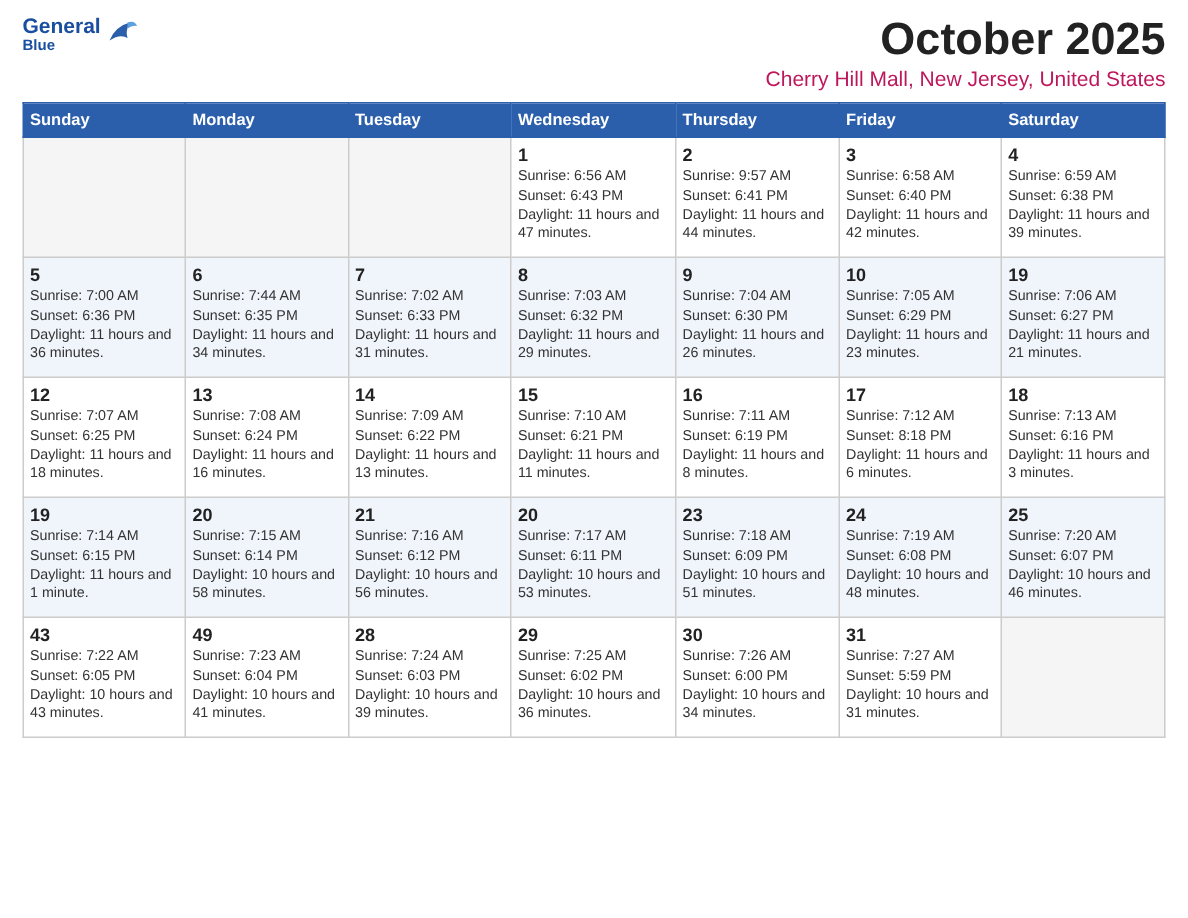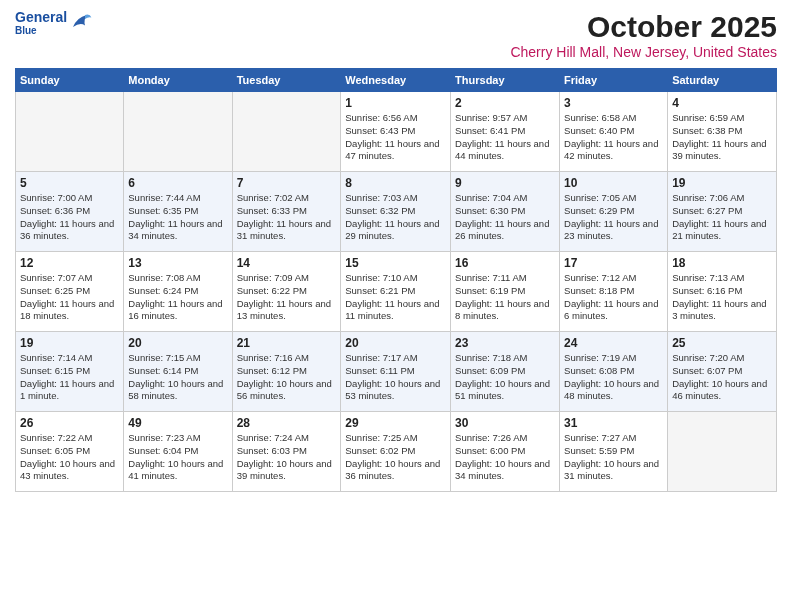--- a/index.html
+++ b/index.html
@@ -280,21 +280,21 @@
           </td>
           <td class="alt-row">
             <span class="day-num">25</span>
             <div class="day-info">Sunrise: 7:20 AM
 Sunset: 6:07 PM
 Daylight: 10 hours and 46 minutes.</div>
           </td>
         </tr>
         <tr>
           <td>
-            <span class="day-num">26</span>
+            <span class="day-num">43</span>
             <div class="day-info">Sunrise: 7:22 AM
 Sunset: 6:05 PM
 Daylight: 10 hours and 43 minutes.</div>
           </td>
           <td>
             <span class="day-num">49</span>
             <div class="day-info">Sunrise: 7:23 AM
 Sunset: 6:04 PM
 Daylight: 10 hours and 41 minutes.</div>
           </td>

